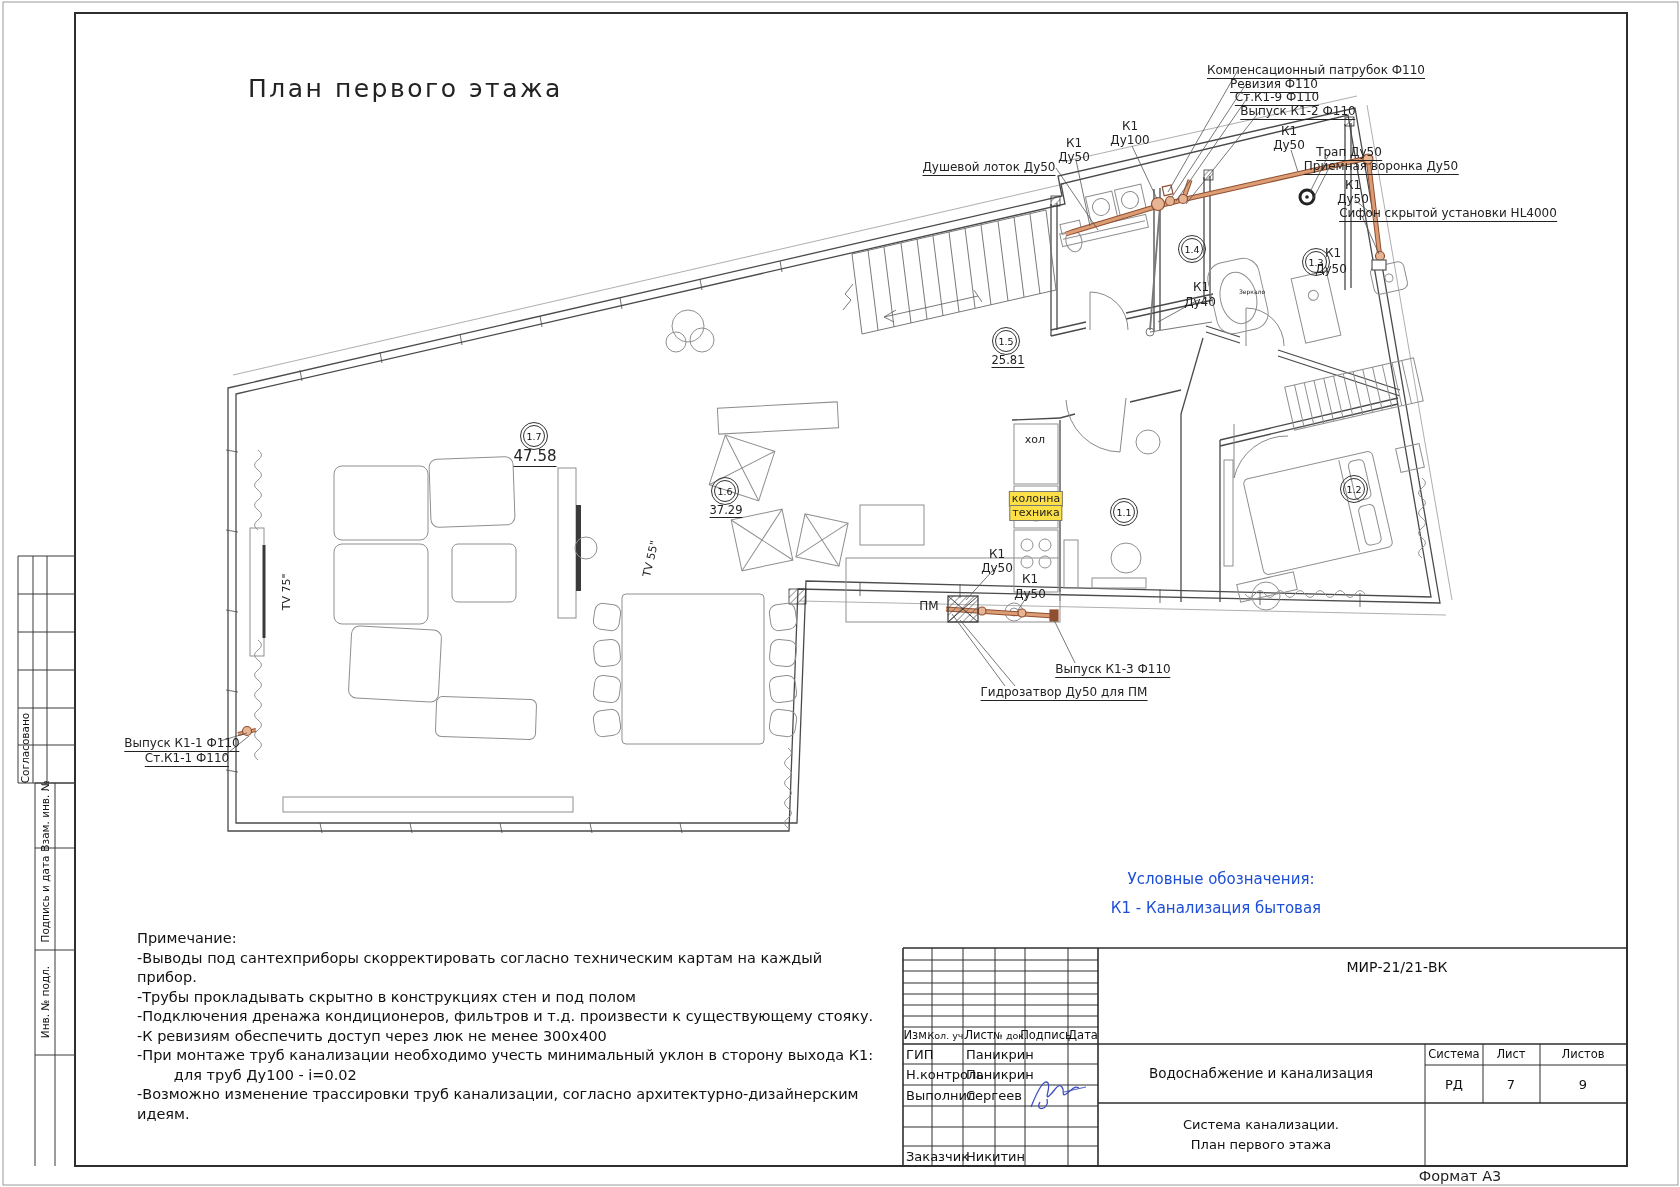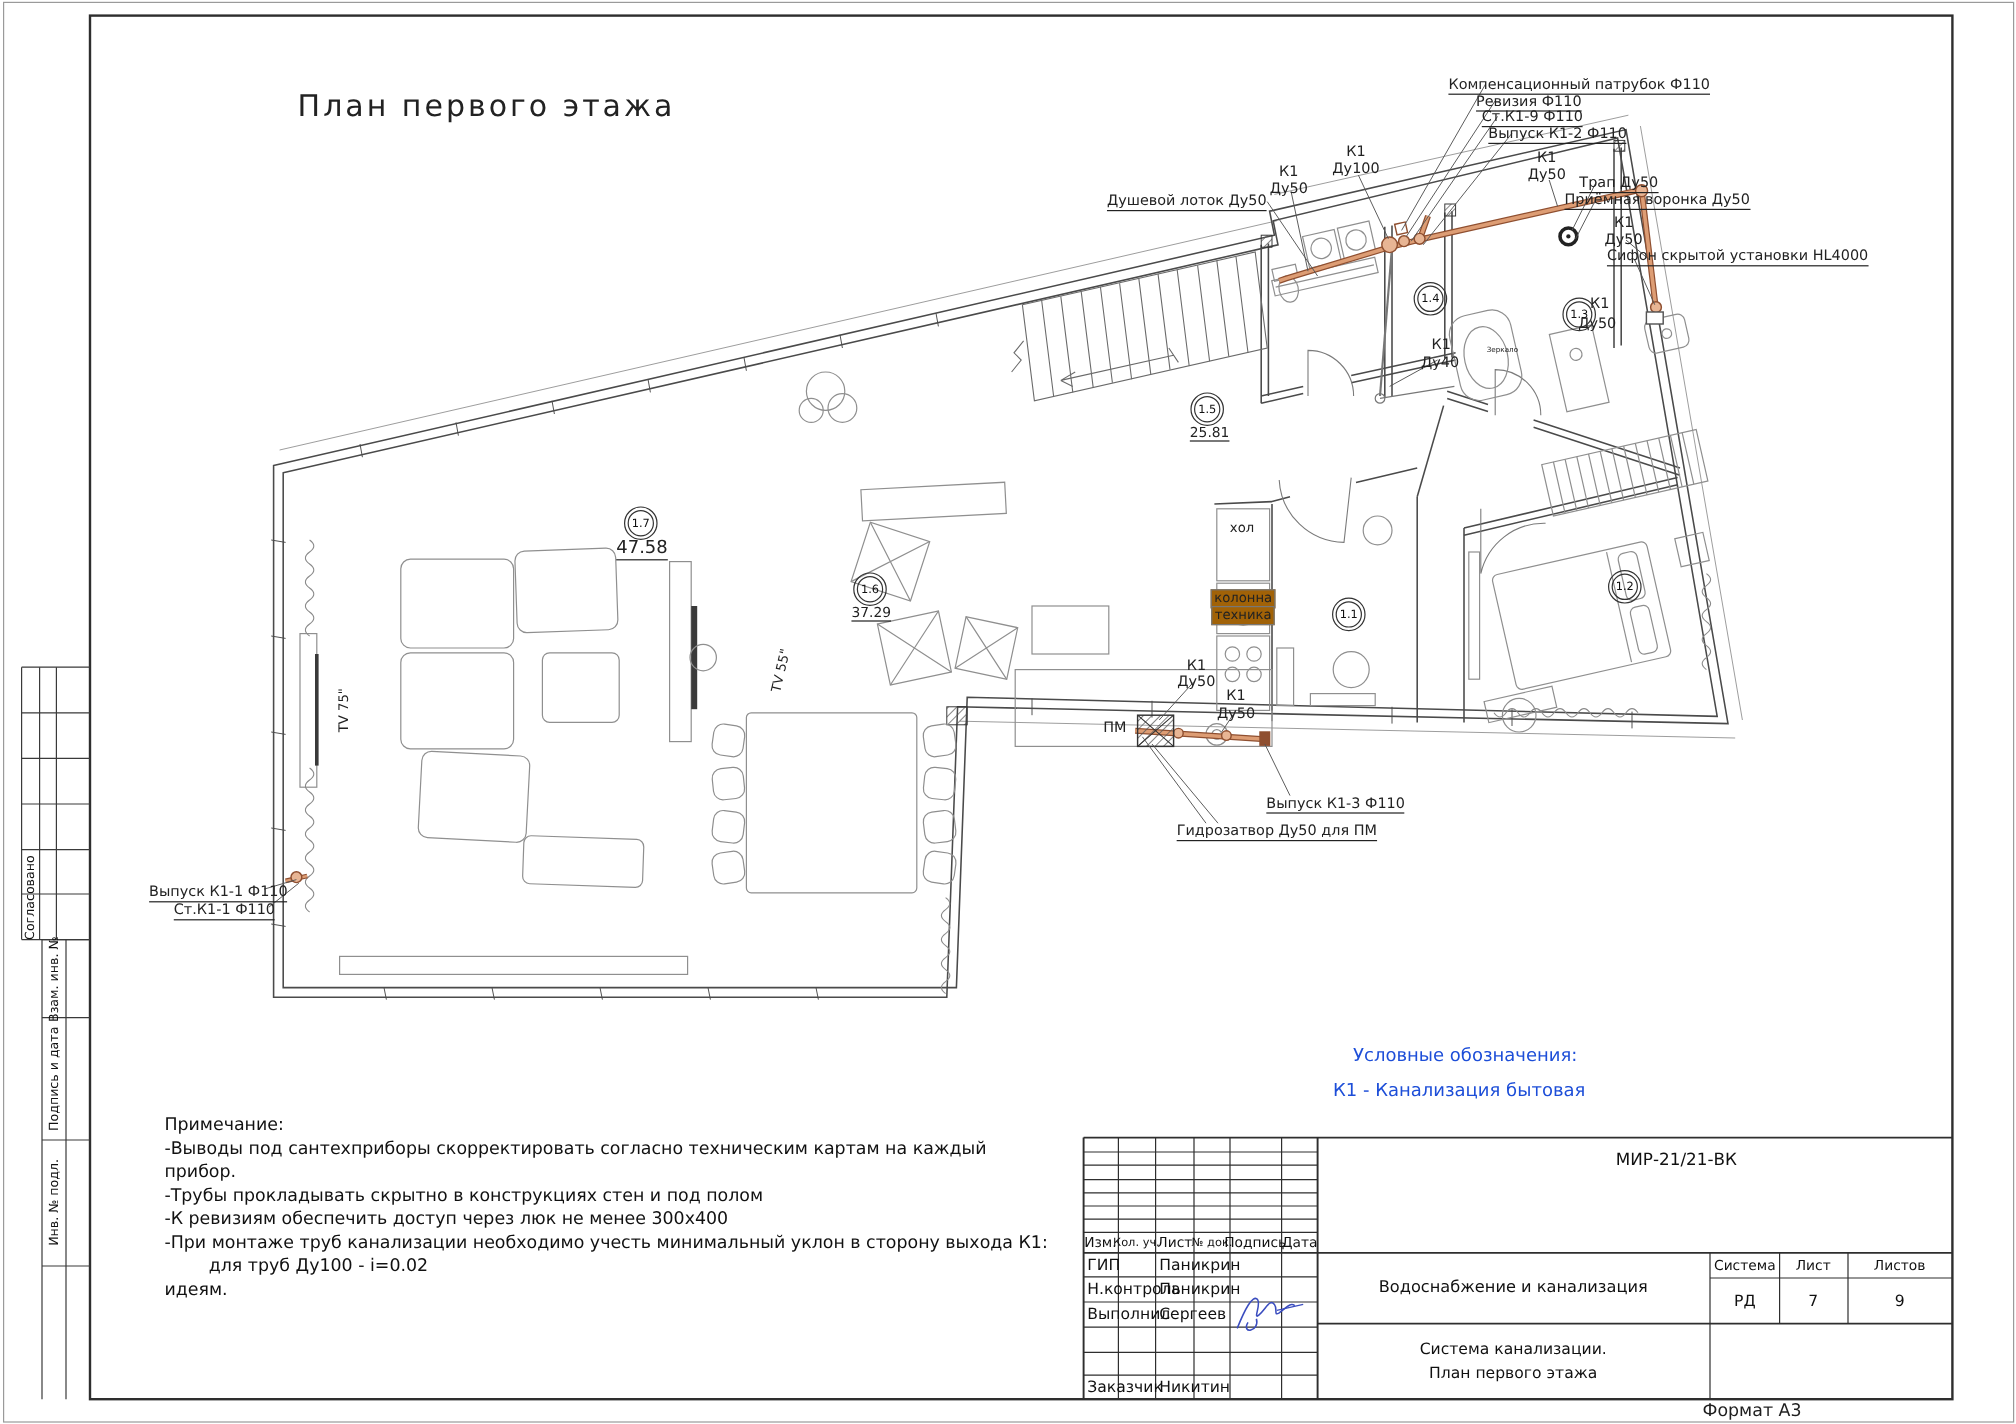--- a/index.html
+++ b/index.html
@@ -5,21 +5,21 @@
   html,body{margin:0;padding:0;background:#fff;}
   #sheet{position:relative;width:1680px;height:1187px;background:#fff;overflow:hidden;
          font-family:"DejaVu Sans",sans-serif;color:#1f1f1f;}
   svg{position:absolute;left:0;top:0;}
   .abs{position:absolute;white-space:nowrap;line-height:1;}
   .ctr{transform:translateX(-50%);}
   #main-title{font-size:25px;letter-spacing:2.5px;color:#222;}
   .plan-label{position:absolute;transform:translateX(-50%);font-size:12px;color:#222;
               white-space:nowrap;line-height:1.05;}
   .plan-label.u{border-bottom:1px solid #222;padding-bottom:1px;}
-  .plan-label.bg{background:#a16207;padding:1px 2px;border:0.5px solid #777;}
+  .plan-label.bg{background:#fde047;padding:1px 2px;border:0.5px solid #777;}
   .room-badge{position:absolute;width:28px;height:28px;}
   .room-badge .ring{position:absolute;inset:0;border:1.2px solid #333;border-radius:50%;}
   .room-badge .ring::before{content:"";position:absolute;inset:2px;border:1px solid #333;border-radius:50%;}
   .room-badge span{position:absolute;inset:0;display:flex;align-items:center;justify-content:center;
                    font-size:9.5px;color:#111;}
   #notes{position:absolute;left:137px;top:929px;}
   .note-line{font-size:14.5px;line-height:19.5px;color:#111;white-space:pre;}
   .legend-line{font-size:15px;color:#1d4ed8;}
   .tb{position:absolute;font-size:13px;color:#111;white-space:nowrap;line-height:1;}
   .tb.small{font-size:9.5px;}
@@ -360,23 +360,25 @@
   <div id="main-title" class="abs" style="left:248px;top:76px;">План первого этажа</div>
 
   <div class="abs ctr legend-line" style="left:1221px;top:872px;">Условные обозначения:</div>
   <div class="abs ctr legend-line" style="left:1216px;top:901px;">К1 - Канализация бытовая</div>
 
   <div id="notes">
       <div class="note-line">Примечание:</div>
       <div class="note-line">-Выводы под сантехприборы скорректировать согласно техническим картам на каждый</div>
       <div class="note-line">прибор.</div>
       <div class="note-line">-Трубы прокладывать скрытно в конструкциях стен и под полом</div>
+      <div class="note-line">-Подключения дренажа кондиционеров, фильтров и т.д. произвести к существующему стояку.</div>
       <div class="note-line">-К ревизиям обеспечить доступ через люк не менее 300x400</div>
       <div class="note-line">-При монтаже труб канализации необходимо учесть минимальный уклон в сторону выхода К1:</div>
       <div class="note-line">        для труб Ду100 - i=0.02</div>
+      <div class="note-line">-Возможно изменение трассировки труб канализации, согласно архитектурно-дизайнерским</div>
       <div class="note-line">идеям.</div>
     </div>
 
   <div class="rot" style="left:25px;top:748px;">Согласовано</div>
   <div class="rot" style="left:45px;top:816px;">Взам. инв. №</div>
   <div class="rot" style="left:45px;top:899px;">Подпись и дата</div>
   <div class="rot" style="left:45px;top:1002px;">Инв. № подл.</div>
 
   <div class="tb hdr ctr" style="left:917px;top:1030px;">Изм.</div>
   <div class="tb small ctr" style="left:947px;top:1031px;">Кол. уч.</div>

